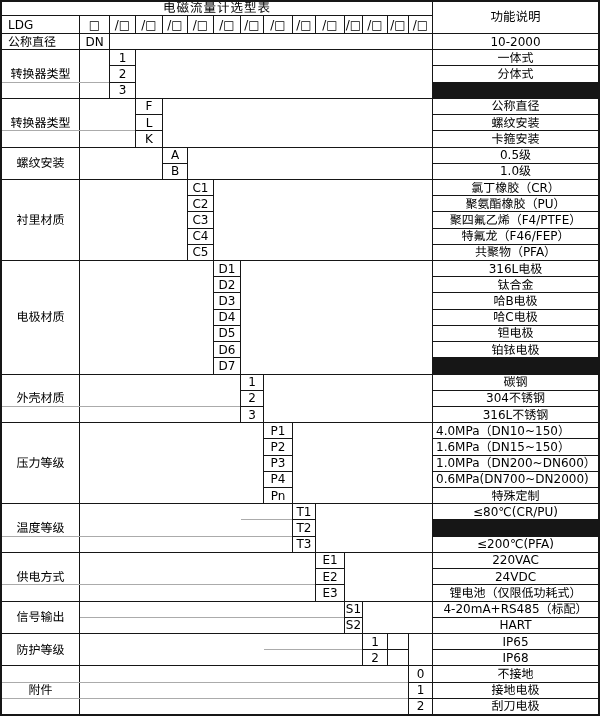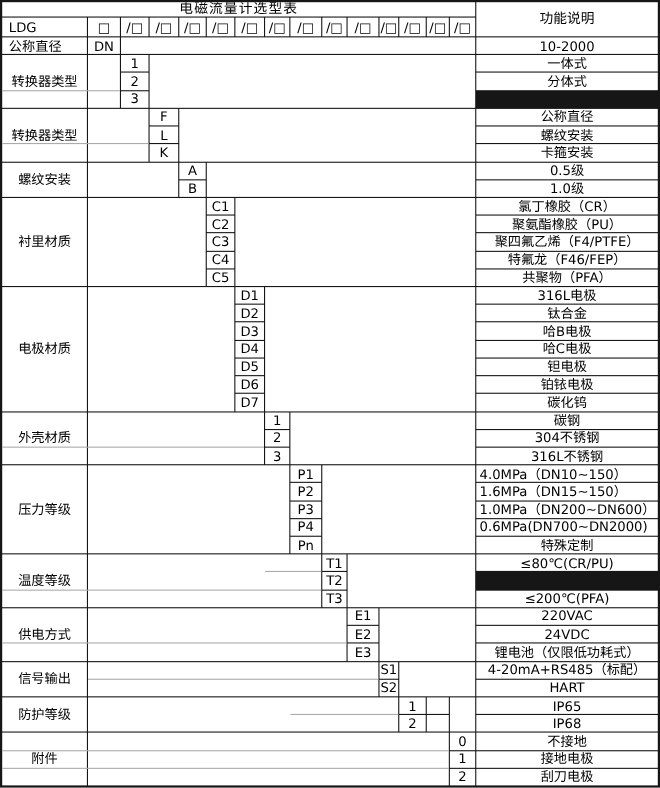--- a/index.html
+++ b/index.html
@@ -101,21 +101,20 @@
   <div class="c" style="grid-area:21/7/22/8">D5</div>
   <div class="c" style="grid-area:22/7/23/8">D6</div>
   <div class="c" style="grid-area:23/7/24/8">D7</div>
   <div class="c" style="grid-area:17/8/24/16"></div>
   <div class="c" style="grid-area:17/16/18/17">316L电极</div>
   <div class="c" style="grid-area:18/16/19/17">钛合金</div>
   <div class="c" style="grid-area:20/16/21/17">哈C电极</div>
   <div class="c" style="grid-area:19/16/20/17">哈B电极</div>
   <div class="c" style="grid-area:21/16/22/17">钽电极</div>
   <div class="c" style="grid-area:22/16/23/17">铂铱电极</div>
-  <div class="c" style="grid-area:23/16/24/17">碳化钨</div>
 
   <div class="c" style="grid-area:24/1/27/2">外壳材质</div>
   <div class="c" style="grid-area:24/2/27/8"></div>
   <div class="c" style="grid-area:24/8/25/9">1</div>
   <div class="c" style="grid-area:25/8/26/9">2</div>
   <div class="c" style="grid-area:26/8/27/9">3</div>
   <div class="c" style="grid-area:24/9/27/16"></div>
   <div class="c" style="grid-area:24/16/25/17">碳钢</div>
   <div class="c" style="grid-area:25/16/26/17">304不锈钢</div>
   <div class="c" style="grid-area:26/16/27/17">316L不锈钢</div>

